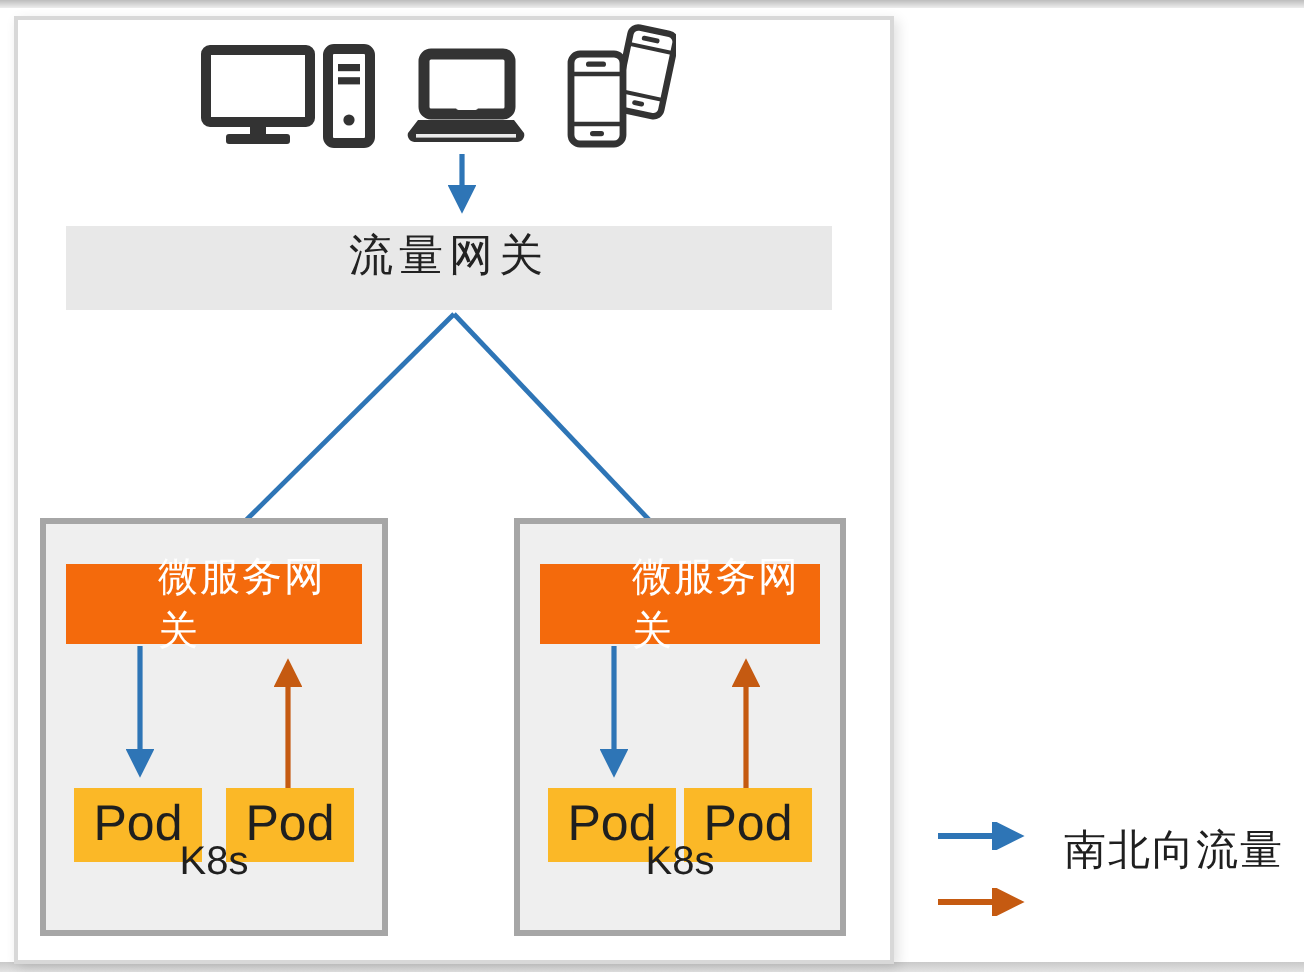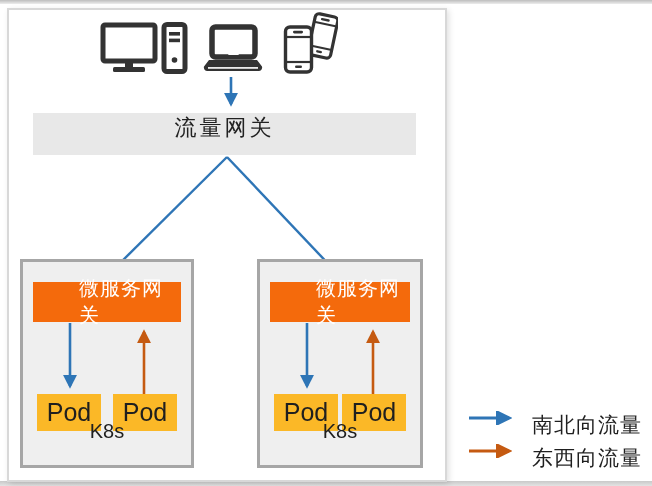--- a/index.html
+++ b/index.html
@@ -175,15 +175,14 @@
   <div class="legend-item">
     <svg width="54" height="14" viewBox="0 0 54 14">
       <line x1="1" y1="7" x2="41" y2="7" stroke="#2E75B6" stroke-width="3" marker-end="url(#head-blue)"></line>
     </svg>
     <span class="label">南北向流量</span>
   </div>
   <div class="legend-item">
     <svg width="54" height="14" viewBox="0 0 54 14">
       <line x1="1" y1="7" x2="41" y2="7" stroke="#C55A11" stroke-width="3" marker-end="url(#head-orange)"></line>
     </svg>
-    <span class="label">东西向流量</span>
   </div>
 </div>
 
 </body></html>

